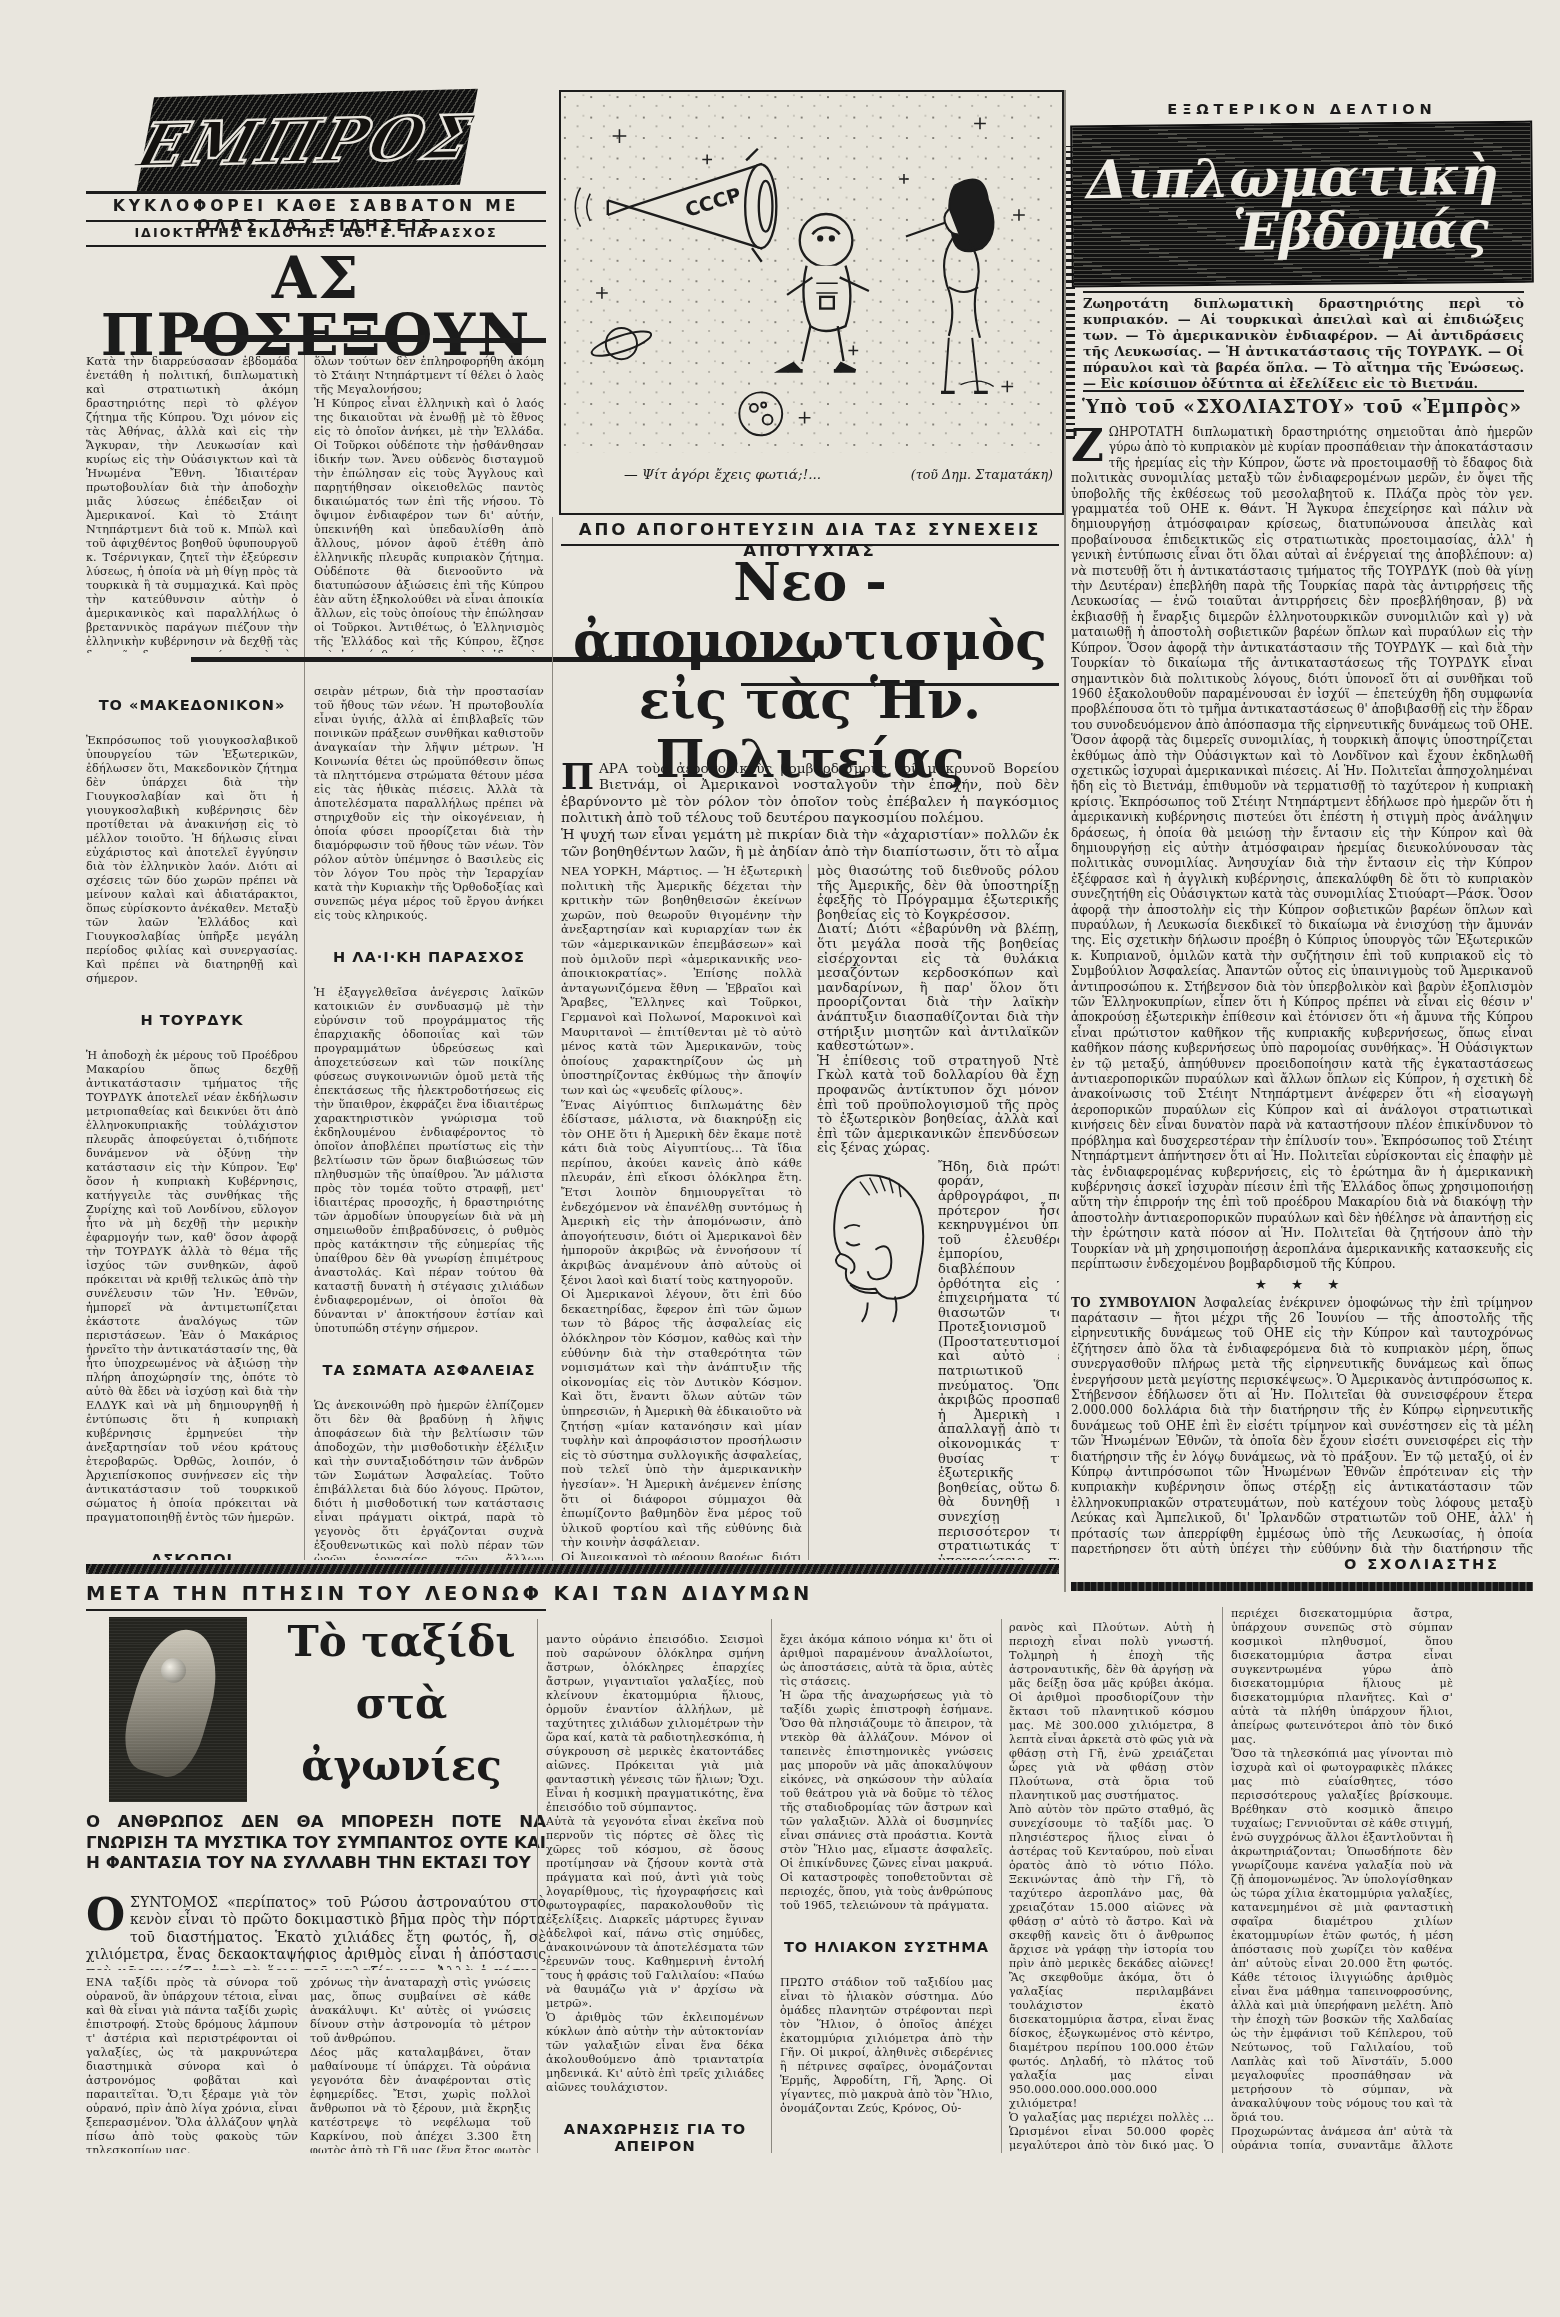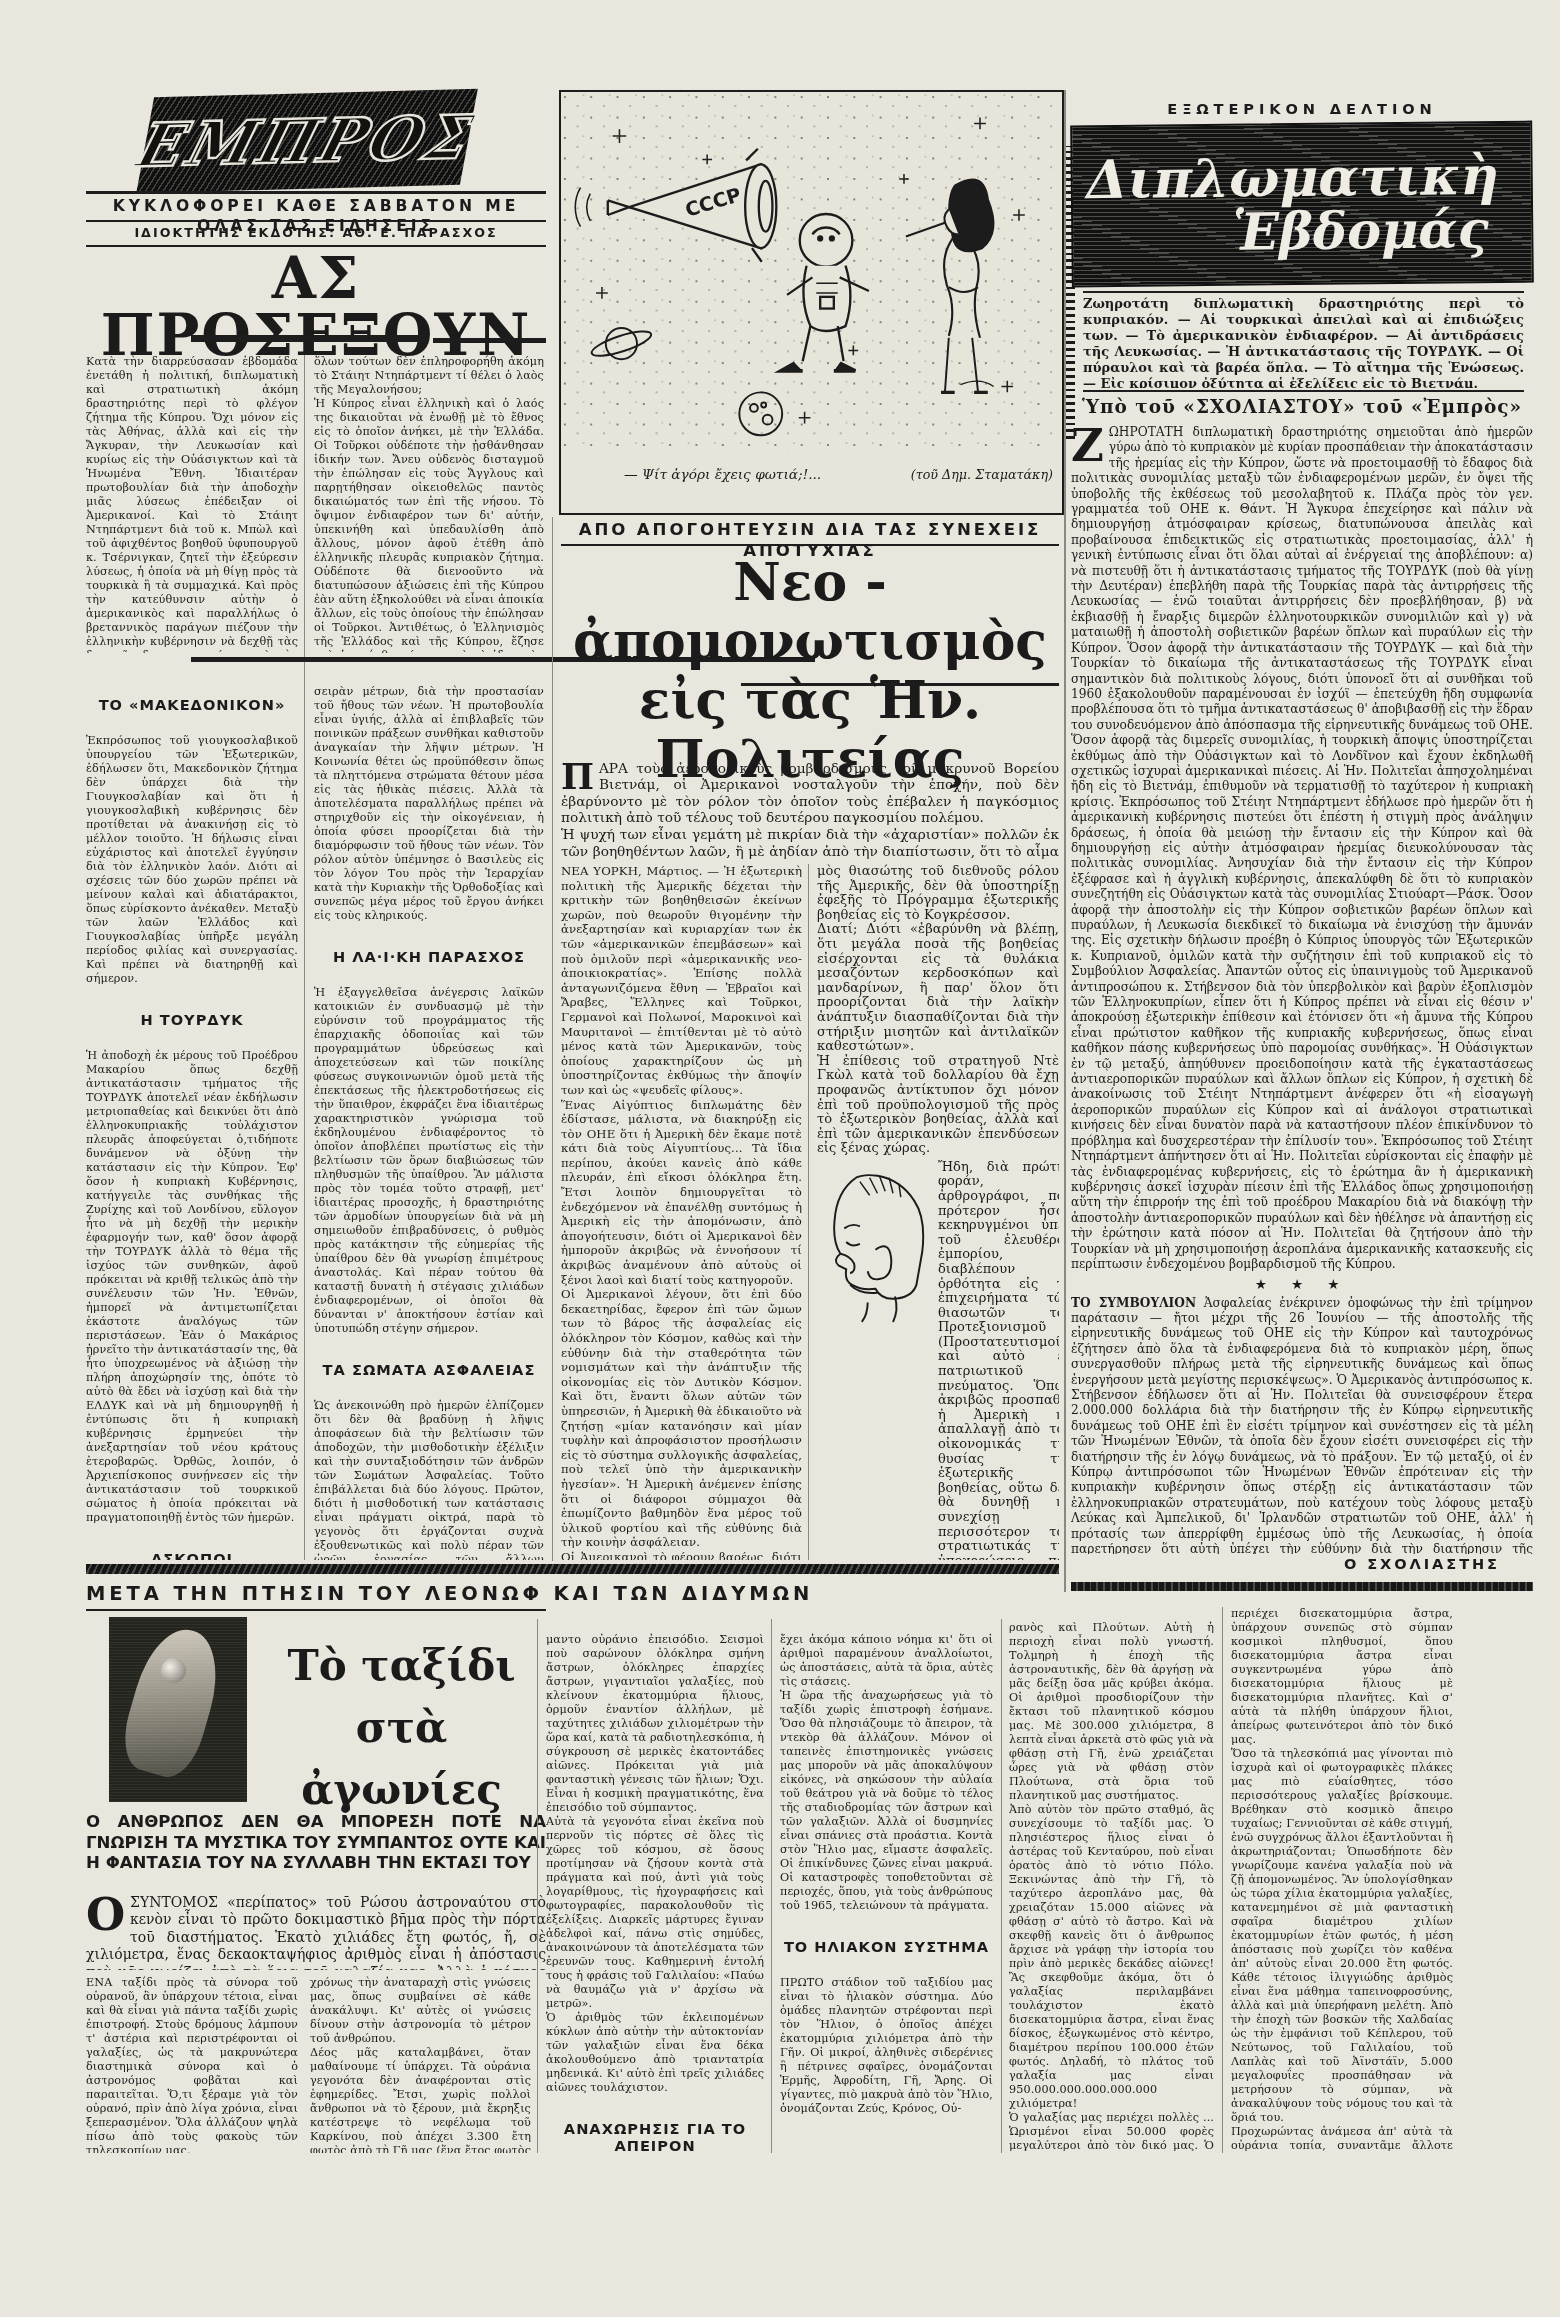--- a/index.html
+++ b/index.html
@@ -80,21 +80,21 @@
         font:bold 19.5px/23.4px "DejaVu Sans",sans-serif;letter-spacing:3.9px;}
   .sf-photo{position:absolute;left:109px;top:1617px;width:138px;height:185px;background:#24241f;overflow:hidden;}
   .sf-photo .caps{position:absolute;left:18%;top:6%;width:56%;height:80%;
         background:linear-gradient(160deg,#d3cec0 0%,#8d897d 55%,#4a483f 100%);
         border-radius:48% 48% 34% 34%;transform:rotate(16deg);}
   .sf-photo .port{position:absolute;left:38%;top:22%;width:25px;height:25px;border-radius:50%;
         background:radial-gradient(circle at 35% 35%,#f2efe6,#6a685e);}
   .sf-photo .grain{position:absolute;inset:0;
         background:repeating-linear-gradient(0deg,rgba(255,255,255,.06) 0 1px,transparent 1px 2.9px);}
   .sf-title{position:absolute;left:256px;top:1611px;width:291px;text-align:center;
-        font:bold 42px/62px "DejaVu Serif",serif;margin-top:24px;}
+        font:bold 42px/62px "DejaVu Serif",serif;}
   .sf-subhead{position:absolute;left:86px;top:1812px;width:460px;
         font:bold 16.6px/20.5px "DejaVu Sans",sans-serif;text-align:justify;}
   .sf-intro{position:absolute;left:86px;top:1876px;width:460px;height:94px;overflow:hidden;
         font-size:14px;line-height:17.6px;text-align:justify;white-space:pre-line;}
 </style>
 </head>
 <body>
 
 <div class="page">
 

